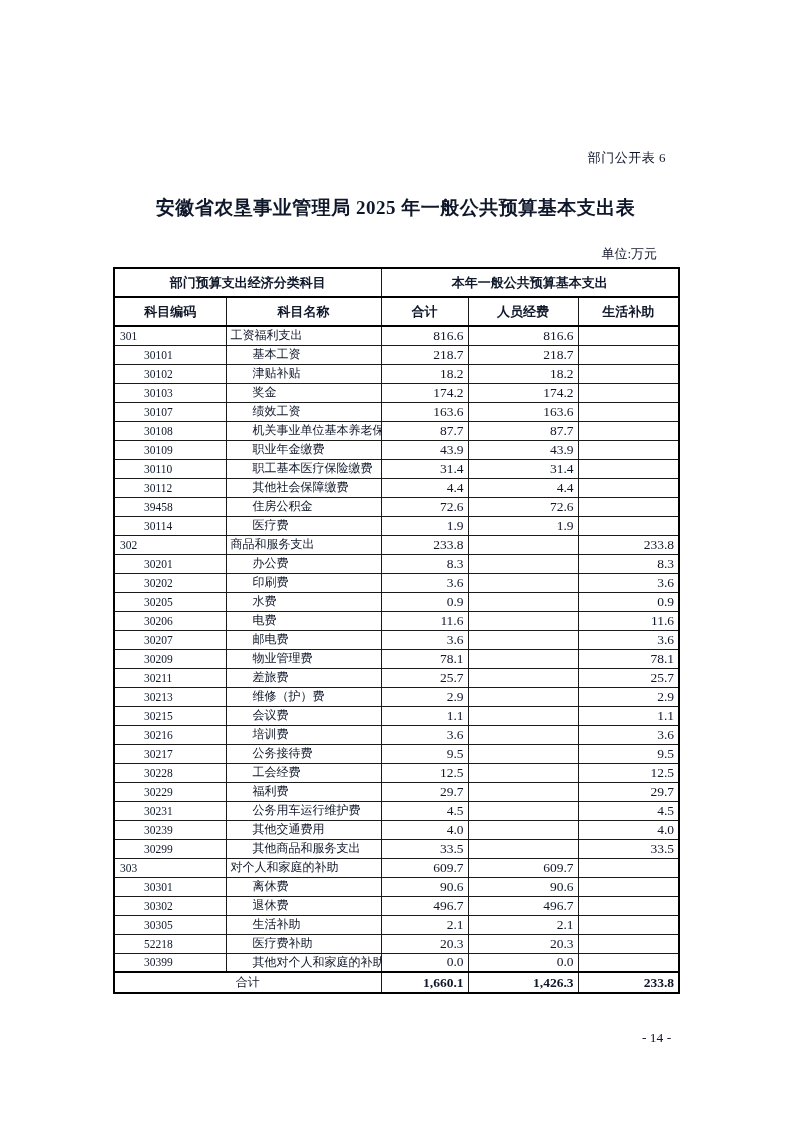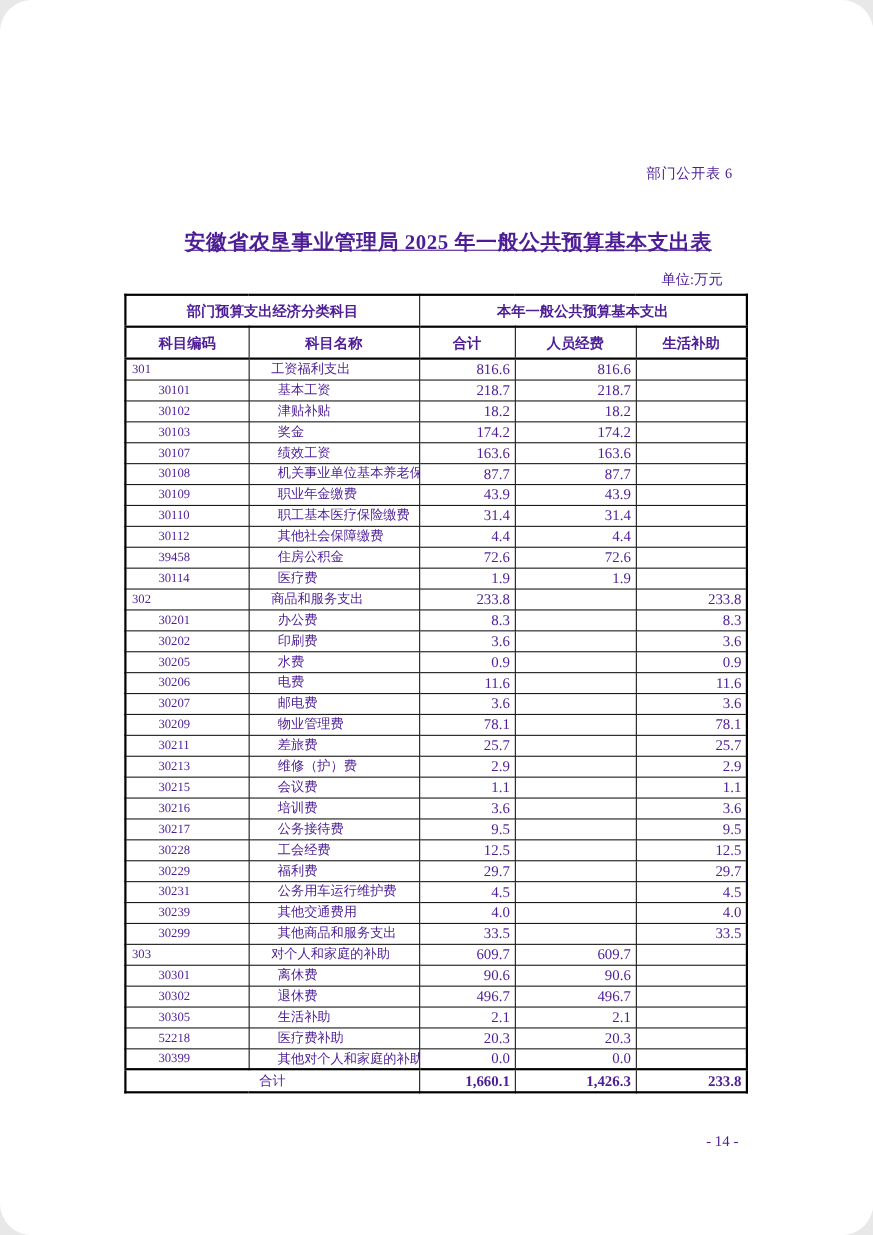--- a/index.html
+++ b/index.html
@@ -2,34 +2,32 @@
 <html><head>
 <meta charset="utf-8">
 <style>
   html,body{margin:0;padding:0;background:#e8e8e8;}
   .page{
     position:relative;
     width:794px;height:1123px;
     margin:0 auto;
     background:#ffffff;
     font-family:"Liberation Serif","DejaVu Serif",serif;
-    color:#4c1d95;
+    color:#0f172a;
     overflow:hidden;
-    border-radius:29px;
   }
   .doc-label{
     position:absolute;top:149px;right:128px;
     font-size:13px;letter-spacing:0.5px;
   }
   .title{
     position:absolute;top:195px;left:113px;width:565px;
-    margin:12px;text-align:center;
+    margin:0;text-align:center;
     font-size:19px;font-weight:700;letter-spacing:0.5px;
     white-space:nowrap;
-    text-decoration:underline;
   }
   .unit-note{
     position:absolute;top:245px;right:137px;
     font-size:13px;
   }
   table.budget{
     position:absolute;top:267px;left:113px;
     width:565px;
     border-collapse:collapse;table-layout:fixed;
     border:2px solid #000;
@@ -43,21 +41,21 @@
   .budget thead th{
     font-size:13px;font-weight:700;text-align:center;
     border-bottom-width:2px;border-bottom-color:#000;
   }
   .budget thead tr{height:29px;}
   .budget tbody tr{height:19px;}
   .budget tbody td{font-size:12px;}
   .cell-code{font-size:11.5px !important;}
   .lvl1 .cell-code{padding-left:5px;margin-top:47px;}
   .lvl2 .cell-code{padding-left:29px;}
-  .lvl1 .cell-name{padding-left:20px;}
+  .lvl1 .cell-name{padding-left:4px;}
   .lvl2 .cell-name{padding-left:26px;}
   .num{
     text-align:right;padding-right:7px;
     font-size:13.5px !important;
     font-family:"Liberation Serif","DejaVu Serif",serif;
   }
   .total-row{height:21px;}
   .total-row td{border-top:2px solid #000;}
   .total-row .num{font-weight:700;}
   .total-label{text-align:center;font-size:12px;}

